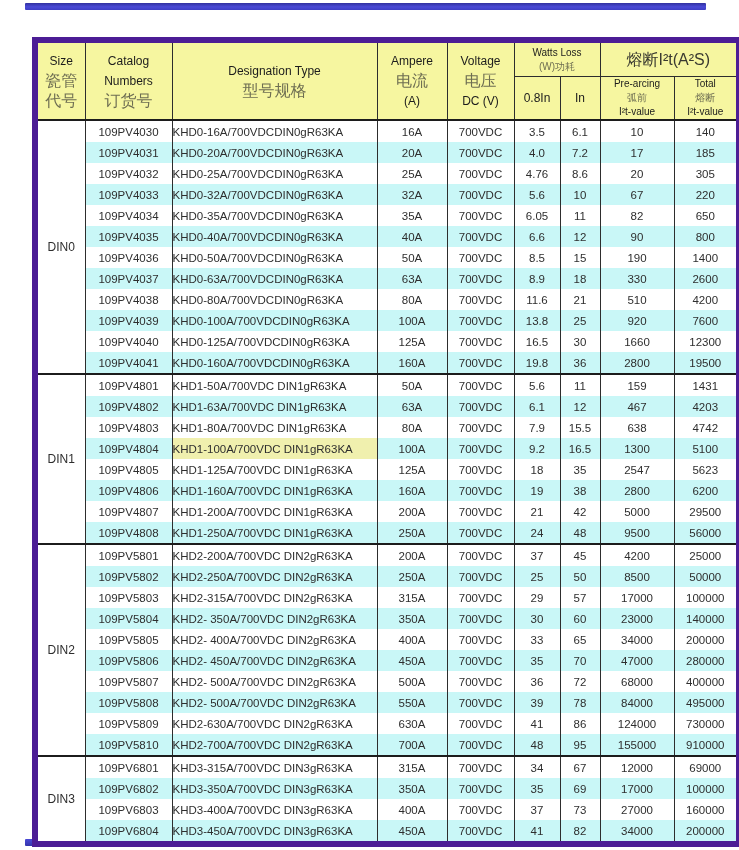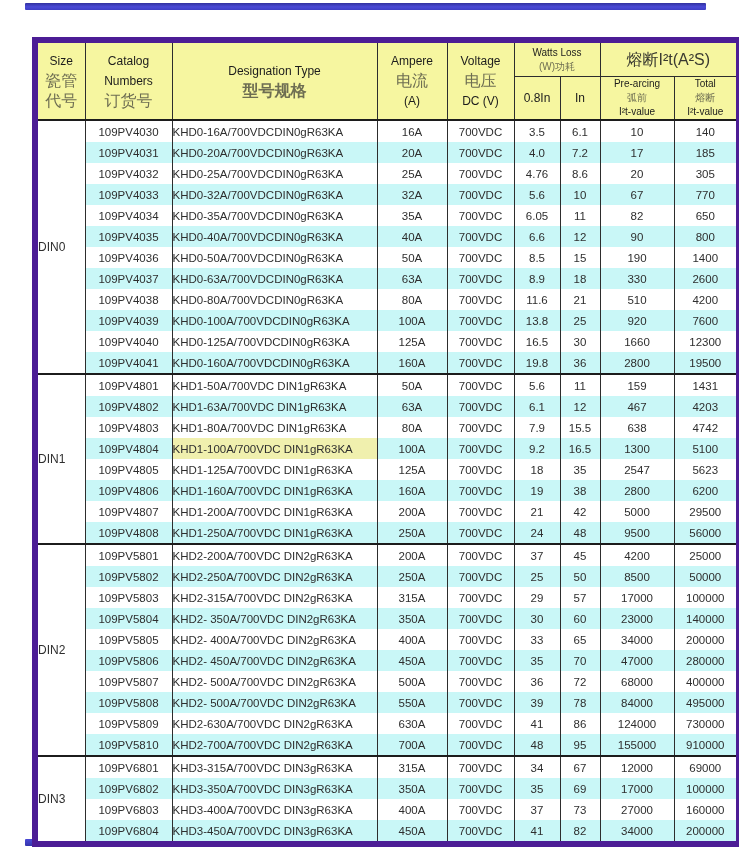--- a/index.html
+++ b/index.html
@@ -34,21 +34,21 @@
   .spec thead th.merged { height:75px; }
   .spec thead th.merged .hdr-en, .spec thead th.merged .hdr-zh { line-height:20px; }
 
   .spec tbody { border-top:2px solid #1c1c1c; }
   .spec tbody td {
     height:21px; font-size:11.5px; color:#2e2e2e; text-align:center;
     background:#ffffff; vertical-align:middle;
   }
   .spec tbody tr:nth-child(even) td { background:#c9f7f7; }
   .spec td.desig { text-align:left; }
-  .spec td.size-cell { font-size:12px; color:#2e2e2e; background:#ffffff !important; text-align:left; }
+  .spec td.size-cell { font-size:12px; color:#2e2e2e; background:#ffffff !important; text-align:center; }
   .spec td.hl { background:#f0f0ae !important; }
 </style>
 </head>
 <body>
 
 <div class="accent-bar bar-top"></div>
 <div class="accent-bar bar-bottom"></div>
 
 <table class="spec">
   <colgroup>
@@ -69,21 +69,21 @@
         <span class="hdr-zh">瓷管</span>
         <span class="hdr-zh">代号</span>
       </th>
       <th class="merged" rowspan="2">
         <span class="hdr-en">Catalog</span>
         <span class="hdr-en">Numbers</span>
         <span class="hdr-zh">订货号</span>
       </th>
       <th class="merged" rowspan="2">
         <span class="hdr-en">Designation Type</span>
-        <span class="hdr-zh" style="font-weight:bold">型号规格</span>
+        <span class="hdr-zh" style="font-weight:normal">型号规格</span>
       </th>
       <th class="merged" rowspan="2">
         <span class="hdr-en">Ampere</span>
         <span class="hdr-zh">电流</span>
         <span class="hdr-en">(A)</span>
       </th>
       <th class="merged" rowspan="2">
         <span class="hdr-en">Voltage</span>
         <span class="hdr-zh">电压</span>
         <span class="hdr-en">DC (V)</span>
@@ -148,21 +148,21 @@
         <td>305</td>
       </tr>
       <tr>
         <td>109PV4033</td>
         <td class="desig">KHD0-32A/700VDCDIN0gR63KA</td>
         <td>32A</td>
         <td>700VDC</td>
         <td>5.6</td>
         <td>10</td>
         <td>67</td>
-        <td>770</td>
+        <td>220</td>
       </tr>
       <tr>
         <td>109PV4034</td>
         <td class="desig">KHD0-35A/700VDCDIN0gR63KA</td>
         <td>35A</td>
         <td>700VDC</td>
         <td>6.05</td>
         <td>11</td>
         <td>82</td>
         <td>650</td>

